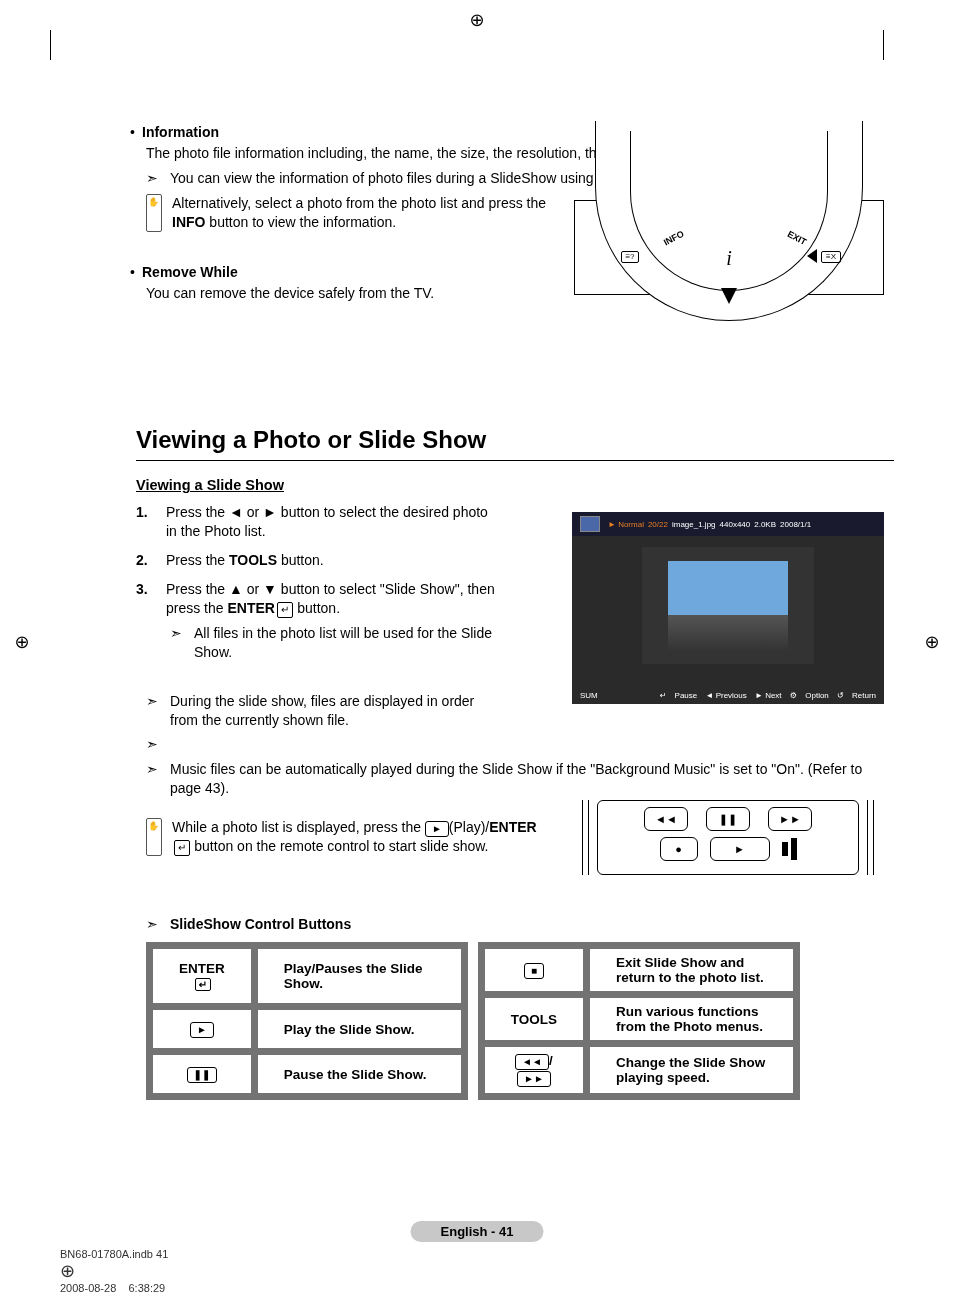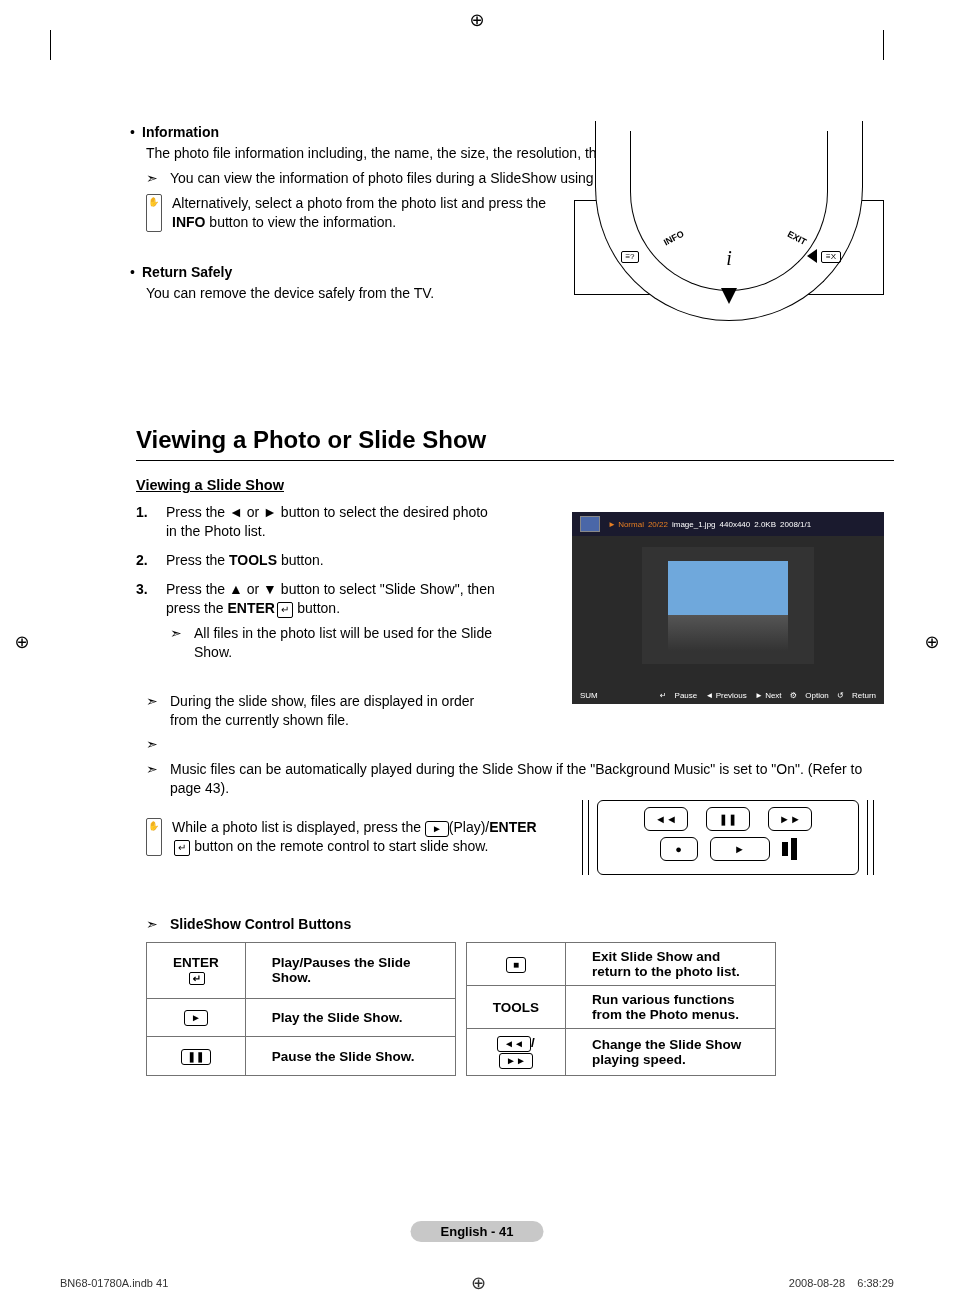--- a/index.html
+++ b/index.html
@@ -123,33 +123,33 @@
   .play-bars{ display:flex; gap:3px;}
   .play-bars div{ width:6px; height:22px; background:#000;}
   .play-bars .b1{height:14px;margin-top:4px;}
   .play-bars .b2{height:22px;}
 
   .ctrl-heading-row{ display:flex; gap:10px; margin-left:36px; margin-top:60px;}
   .ctrl-heading-row .h{ font-weight:bold;}
 
   .ctrl-table-wrap{ margin-left:36px; margin-top:10px; display:flex; gap:10px;}
   table.ctrl{ border-collapse:collapse; font-size:13.5px;}
-  table.ctrl td{ border:1px solid #737373; padding:6px 26px; vertical-align:middle;}
+  table.ctrl td{ border:7px solid #737373; padding:6px 26px; vertical-align:middle;}
   table.ctrl td.k{ width:86px; text-align:center; font-weight:bold;}
   table.ctrl td.d{ width:210px;font-weight:bold;}
   .enter-ico{ display:inline-block; border:1px solid #000; padding:0 3px; font-size:10px; border-radius:2px; margin-left:2px;}
   .sm-btn{ display:inline-block; border:1px solid #000; padding:0 6px; border-radius:3px; font-size:10px; line-height:14px;}
 
   .page-footer{
     position:absolute; bottom:72px; left:50%; transform:translateX(-50%);
     background:#c8c8c8; border-radius:12px; padding:3px 30px; font-weight:bold; font-size:13px;
   }
   .doc-footer{
     position:absolute; bottom:20px; left:60px; right:60px;
-    display:flex; justify-content:space-between; align-items:center; font-size:11px; color:#333;
+    display:flex; justify-content:space-between; align-items:flex-start; font-size:11px; color:#333;flex-direction:column;
   }
 </style>
 </head>
 <body>
 
 <div class="page">
   <div class="vline-left"></div>
   <div class="vline-right"></div>
   <div class="crop-mark-top">
       <span class="crop-sym">⊕</span>
@@ -187,21 +187,21 @@
     <span class="remote-center">i</span>
     <span class="remote-btn-l">≡?</span>
     <span class="remote-tri-r"></span>
     <span class="remote-btn-r">≡X</span>
     <span class="remote-arrow-down"></span>
   </div>
 
   <div style="height:28px"></div>
   <div class="bullet-row">
     <span class="dot">•</span>
-    <span class="sub-heading">Return Safely</span>
+    <span class="sub-heading">Remove While</span>
   </div>
   <div class="body-text">You can remove the device safely from the TV.</div>
 
   <div class="section-title-wrap">
     <div class="section-bar"></div>
     <div class="section-inner">
       <div class="section-title">Viewing a Photo or Slide Show</div>
     </div>
   </div>
 

